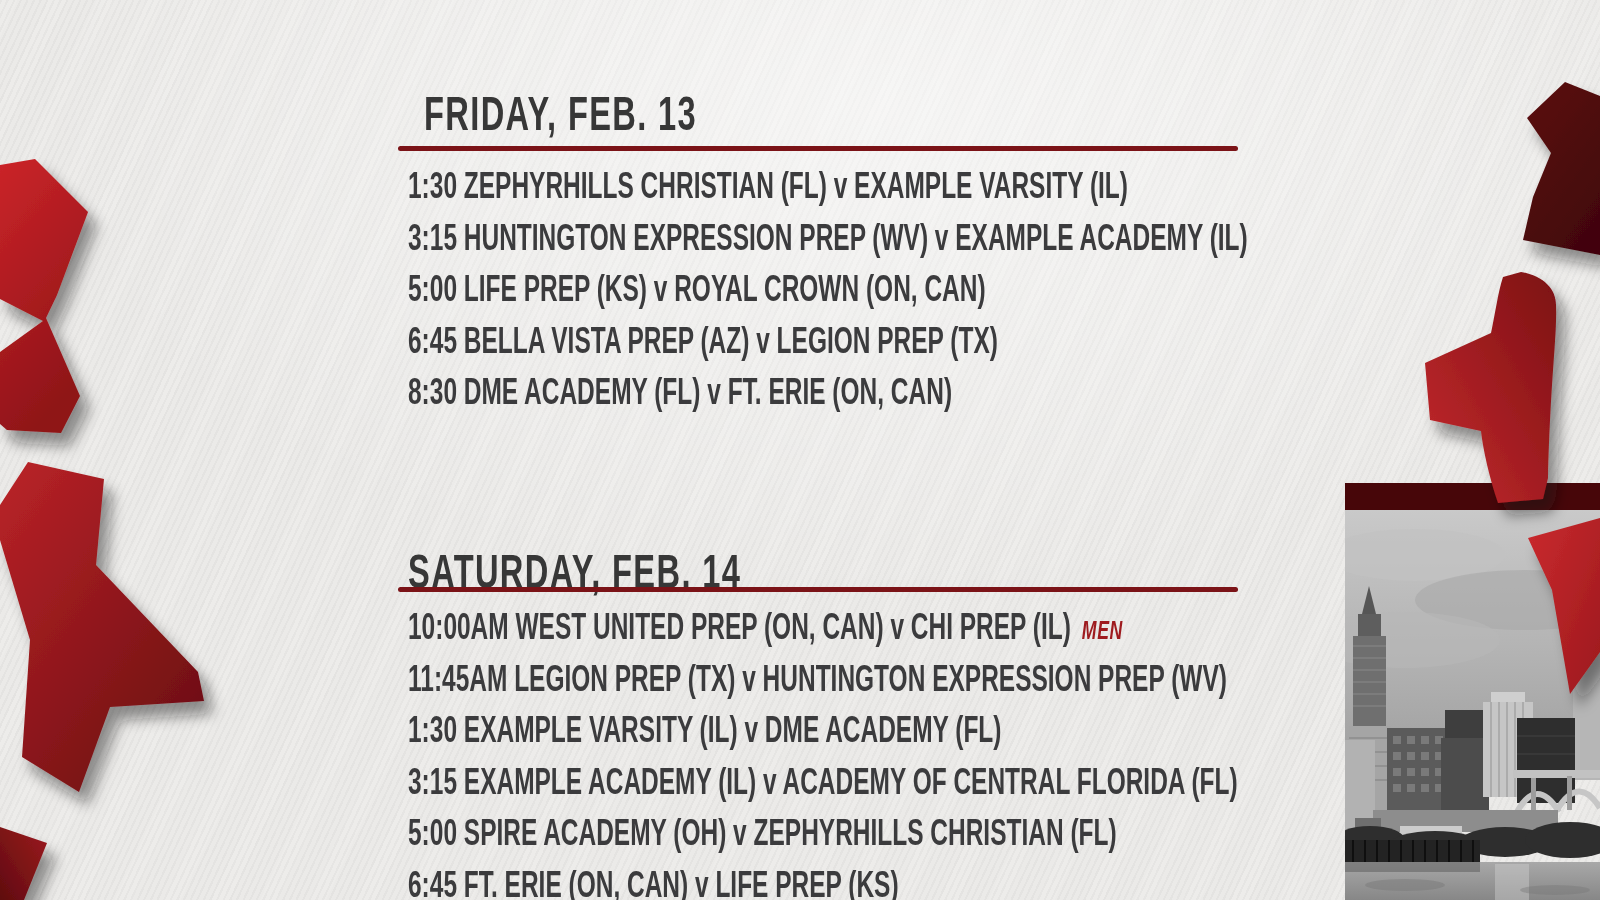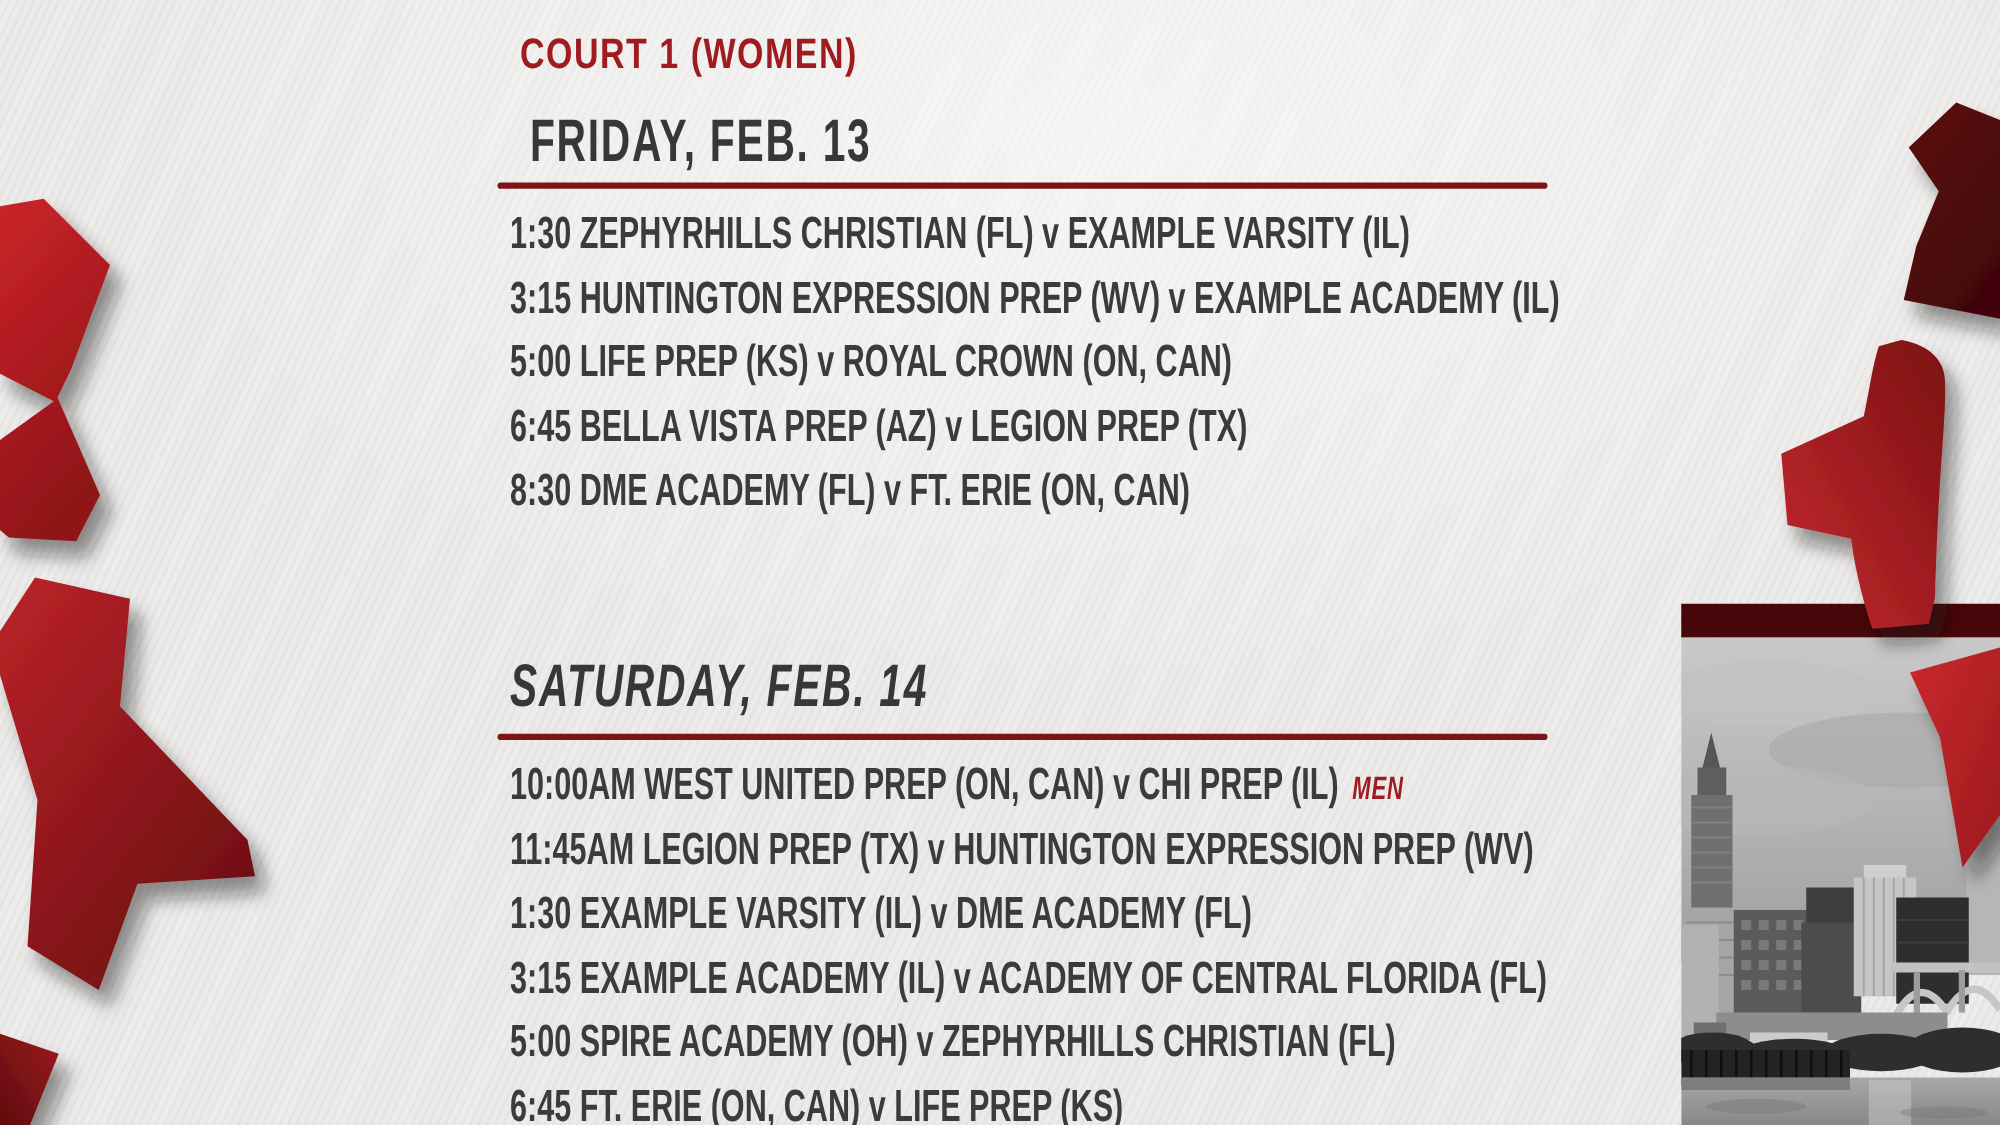--- a/index.html
+++ b/index.html
@@ -42,37 +42,34 @@
   
   .photo-block{position:absolute;left:1345px;top:483px;width:255px;height:417px;z-index:1;}
   .photo-topbar{width:255px;height:27px;background:#470609;}
   .photo-img{display:block;width:255px;height:390px;}
 </style>
 </head>
 <body>
 
 <div class="page">
 
-  <div class="court-label">
-    <span class="cond-wide">COURT 1 (WOMEN)</span>
-  </div>
 
   <div class="day-title" style="top:90px;margin-left:16px;">
     <span class="cond">FRIDAY, FEB. 13</span>
   </div>
   <div class="day-rule" style="top:146px;"></div>
   <div class="games" style="top:160px;">
     <div class="game-row"><span class="cond">1:30 ZEPHYRHILLS CHRISTIAN (FL) v EXAMPLE VARSITY (IL)</span></div>
     <div class="game-row"><span class="cond">3:15 HUNTINGTON EXPRESSION PREP (WV) v EXAMPLE ACADEMY (IL)</span></div>
     <div class="game-row"><span class="cond">5:00 LIFE PREP (KS) v ROYAL CROWN (ON, CAN)</span></div>
     <div class="game-row"><span class="cond">6:45 BELLA VISTA PREP (AZ) v LEGION PREP (TX)</span></div>
     <div class="game-row"><span class="cond">8:30 DME ACADEMY (FL) v FT. ERIE (ON, CAN)</span></div>
   </div>
 
-  <div class="day-title" style="top:526px;font-style:italic;">
+  <div class="day-title" style="top:548px;">
     <span class="cond">SATURDAY, FEB. 14</span>
   </div>
   <div class="day-rule" style="top:587px;"></div>
   <div class="games" style="top:601px;">
     <div class="game-row">
       <span class="cond"><span>10:00AM WEST UNITED PREP (ON, CAN) v CHI PREP (IL)</span><span class="men-tag">MEN</span></span>
     </div>
     <div class="game-row"><span class="cond">11:45AM LEGION PREP (TX) v HUNTINGTON EXPRESSION PREP (WV)</span></div>
     <div class="game-row"><span class="cond">1:30 EXAMPLE VARSITY (IL) v DME ACADEMY (FL)</span></div>
     <div class="game-row"><span class="cond">3:15 EXAMPLE ACADEMY (IL) v ACADEMY OF CENTRAL FLORIDA (FL)</span></div>

